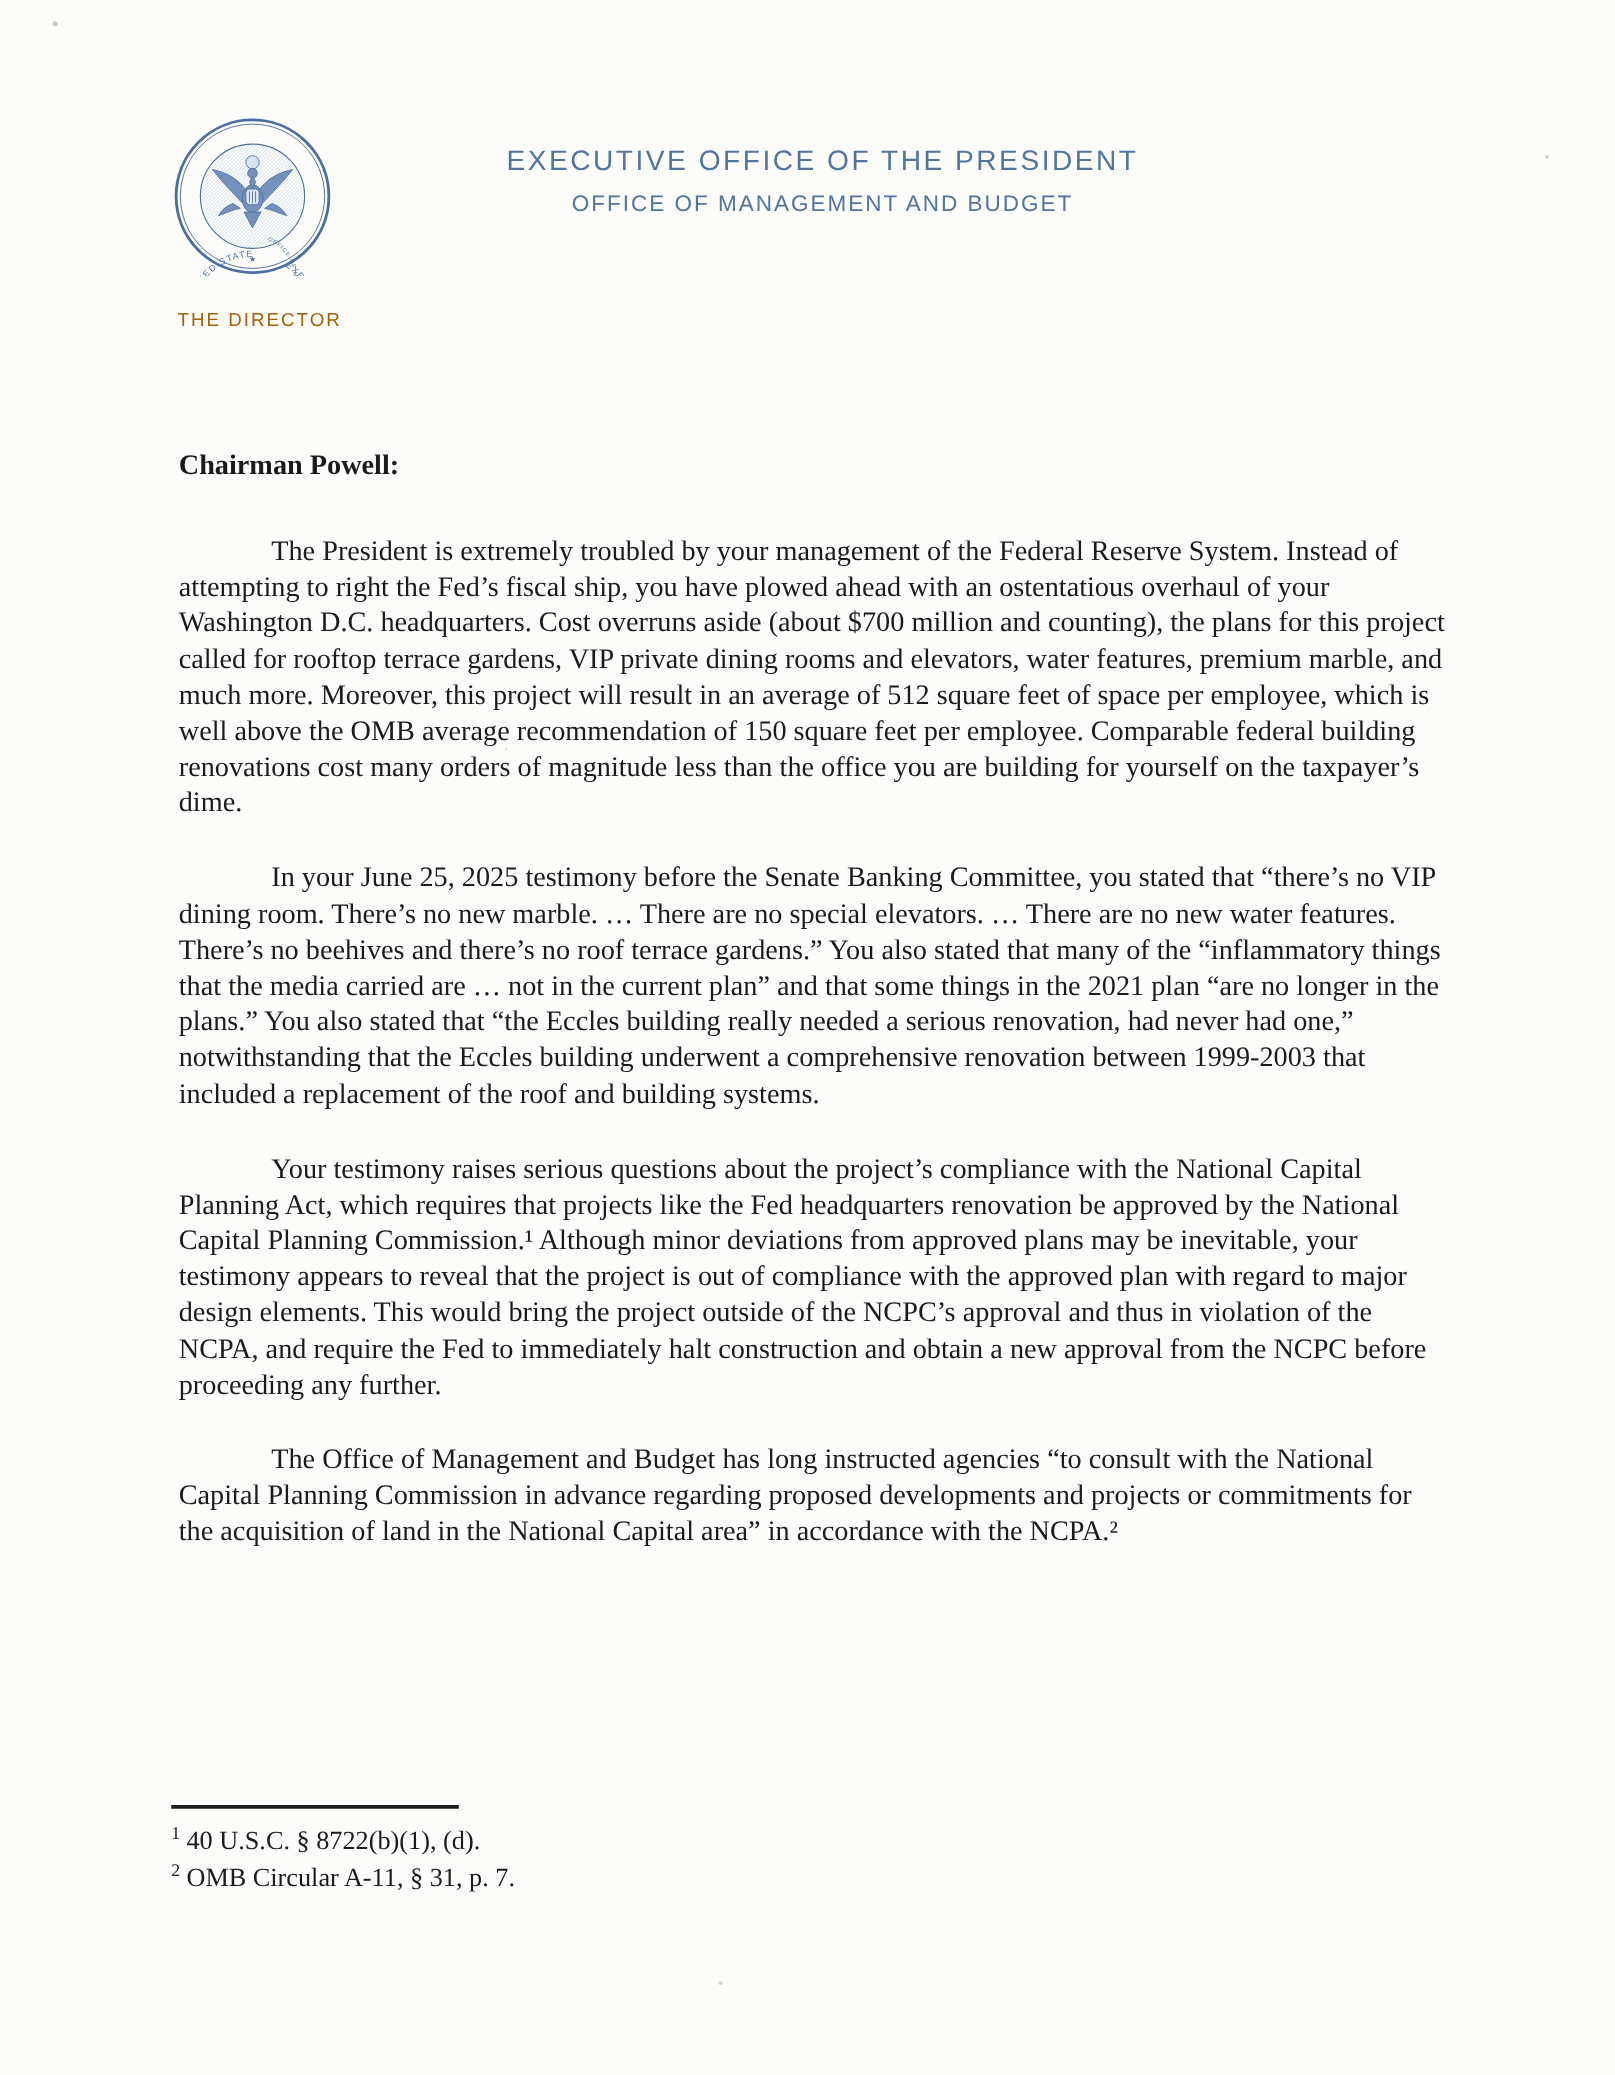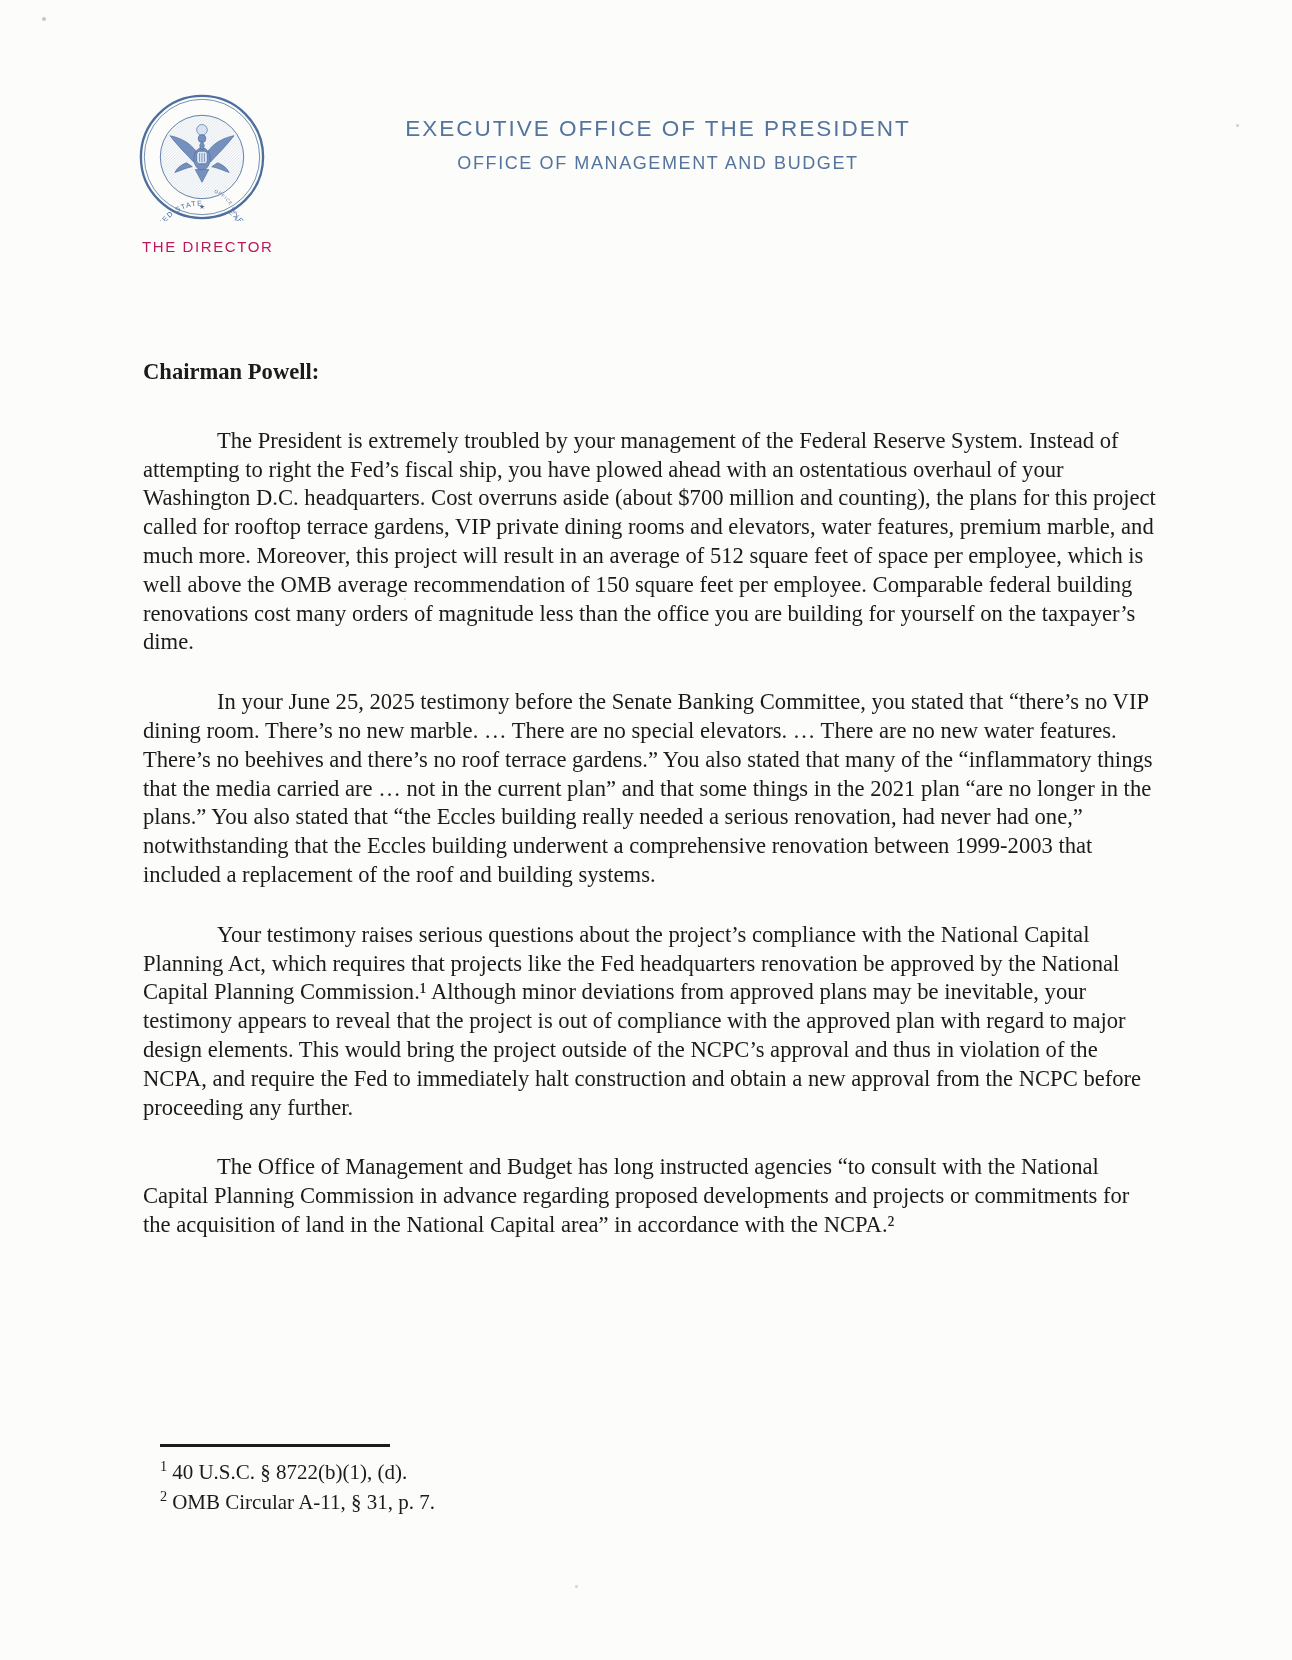--- a/index.html
+++ b/index.html
@@ -50,25 +50,25 @@
   .header-line3 {
     font-size: 16.5px;
     letter-spacing: 1.4px;
     margin-top: 11px;
     font-weight: 500;
     white-space: pre;
   }
   .director {
     position: absolute;
     left: 142px;
-    top: 238px;
+    top: 248px;
     font-family: "Liberation Sans", sans-serif;
     font-size: 15px;
     letter-spacing: 1.6px;
-    color: #be185d;
+    color: #a16207;
     font-weight: 500;
   }
 
   
   .date-line {
     position: absolute;
     left: 24px;
     top: 288px;
     width: 1268px;
     text-align: center;
@@ -92,21 +92,20 @@
   }
 
   
   .footnote-block {
     position: absolute;
     left: 137px;
     top: 1444px;
     width: 1014px;
     font-size: 21px;
     line-height: 30px;
-    margin-left: 23px;
   }
   .footnote-rule {
     width: 230px;
     border: 0;
     border-top: 3px solid #1c1c1c;
     margin: 0 0 10px 0;
   }
   .footnote sup {
     font-size: 0.68em;
     vertical-align: super;

